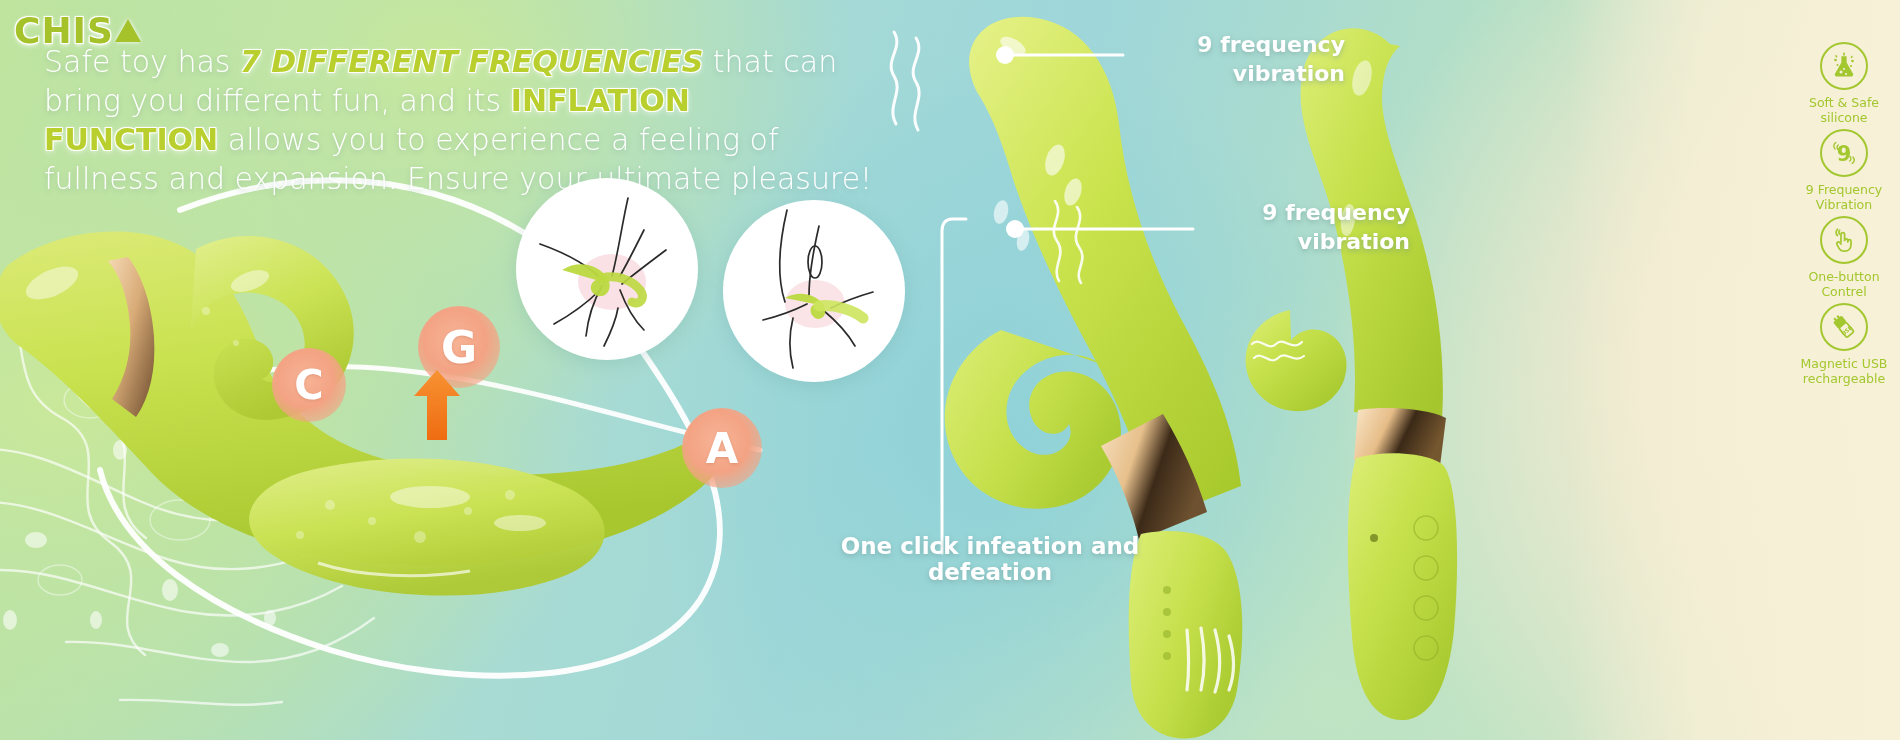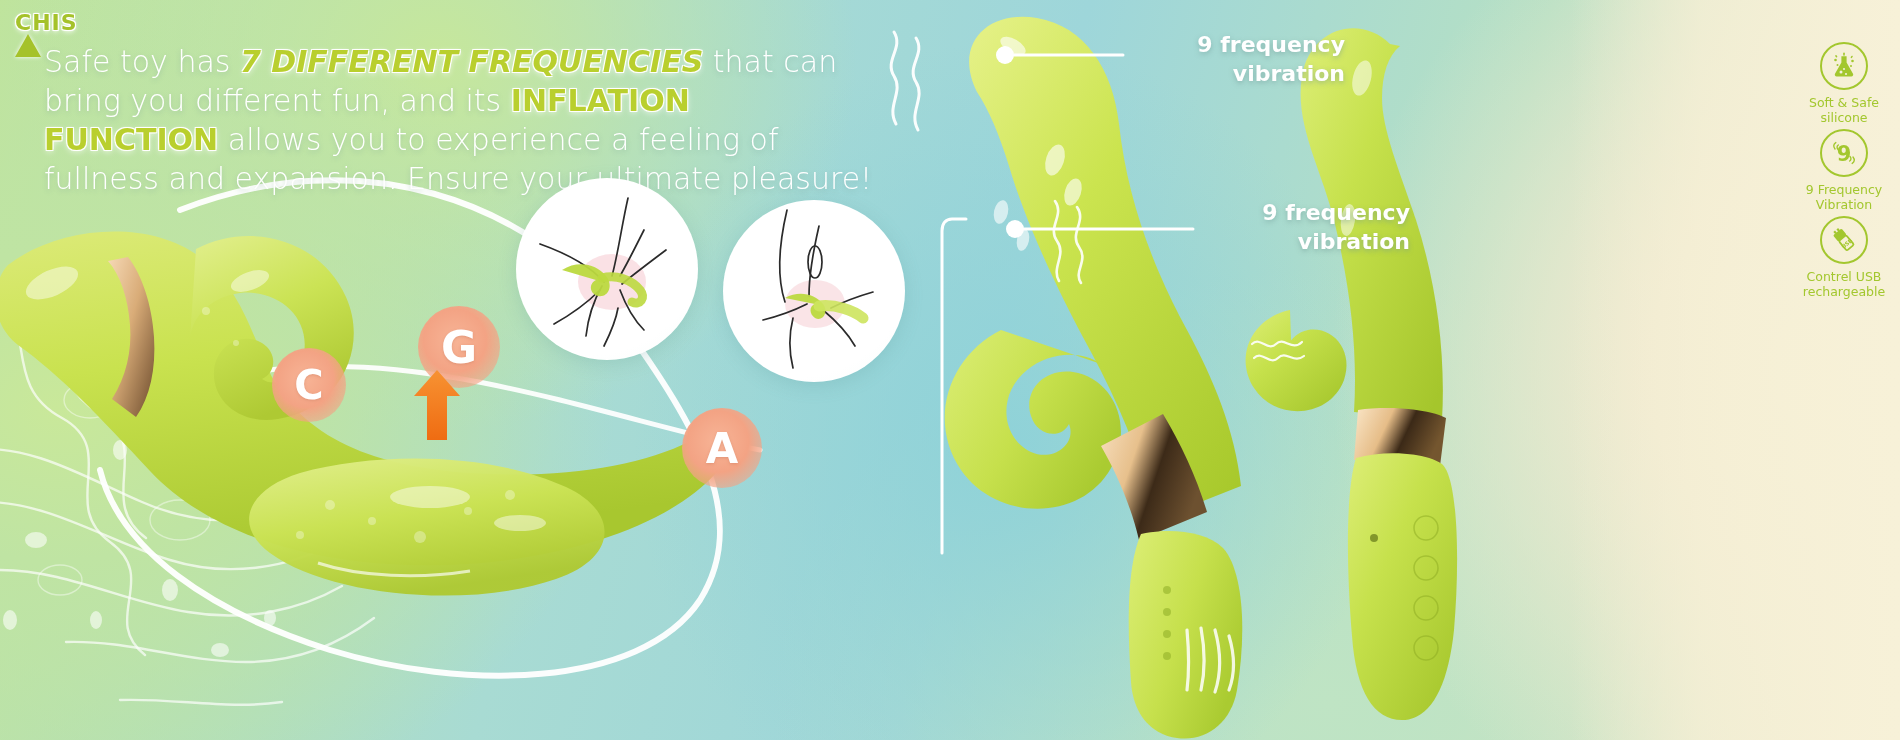--- a/index.html
+++ b/index.html
@@ -41,25 +41,25 @@
   .splash { position:absolute; left:-30px; top:150px; width:640px; height:590px; opacity:.95; }
   .splash svg { width:100%; height:100%; display:block; }
 
   
   .swoosh { position:absolute; left:60px; top:150px; width:800px; height:560px; pointer-events:none; }
   .swoosh svg { width:100%; height:100%; display:block; }
 
   
   .logo {
     position:absolute; left:14px; top:10px;
-    font-size:22px; font-weight:bold; letter-spacing:1px;
+    font-size:36px; font-weight:bold; letter-spacing:1px;
     color:#a5c22a;
     text-shadow:0 0 3px #fff, 1px 1px 0 #fff, -1px 1px 0 #fff, 1px -1px 0 #fff, -1px -1px 0 #fff, 0 2px 5px rgba(255,255,255,.9);
     font-family:"DejaVu Sans", sans-serif;
-    display:flex; align-items:baseline; gap:0;flex-direction:column;
+    display:flex; align-items:baseline; gap:0;
   }
   .logo .tri {
     display:inline-block; width:0; height:0; margin-left:1px; position:relative; top:-1px;
     border-left:13px solid transparent; border-right:13px solid transparent;
     border-bottom:23px solid #a5c22a;
     filter:drop-shadow(0 0 2px #fff);
   }
 
   
   .headline {
@@ -479,20 +479,21 @@
     <svg viewBox="0 0 40 345" xmlns="http://www.w3.org/2000/svg">
       <path d="M36 4 L 22 4 C 16 4, 12 8, 12 16 L 12 338" stroke="#ffffff" stroke-width="3" fill="none" stroke-linecap="round"></path>
     </svg>
   </div>
 
   <div class="callout-label cl1">9 frequency
 vibration</div>
   <div class="callout-label cl2">9 frequency
 vibration</div>
 
+  <div class="bottom-caption">One click infeation and defeation</div>
 
   <div class="features">
 
     <div class="feature">
       <div class="ring">
         <svg width="28" height="28" viewBox="0 0 28 28" xmlns="http://www.w3.org/2000/svg">
           <path d="M11.4 4.2 h5.2 v6.2 l6.4 11.4 c.7 1.3 -.2 2.6 -1.7 2.6 H6.7 c-1.5 0 -2.4 -1.3 -1.7 -2.6 l6.4 -11.4 Z" fill="#a3c72e"></path>
           <circle cx="11" cy="20" r="1.5" fill="#f3f0dc"></circle>
           <circle cx="16" cy="22" r="1.1" fill="#f3f0dc"></circle>
           <circle cx="14" cy="17" r="1" fill="#f3f0dc"></circle>
@@ -521,32 +522,47 @@
             <path d="M24 19 C 26 21.5, 25.5 24, 23.2 25.4"></path>
             <path d="M21 18.5 C 22.4 20.2, 22.2 22, 20.7 23"></path>
           </g>
         </svg>
       </div>
       <div class="flabel">9 Frequency
 Vibration</div>
     </div>
 
 
+    <div class="feature">
+      <div class="ring">
+        <svg width="28" height="28" viewBox="0 0 28 28" xmlns="http://www.w3.org/2000/svg">
+          <g fill="none" stroke="#a3c72e" stroke-width="1.7" stroke-linecap="round" stroke-linejoin="round">
+            <path d="M11 16 V8.4 a1.8 1.8 0 0 1 3.6 0 V14"></path>
+            <path d="M14.6 14.4 a1.6 1.6 0 0 1 3.2 0 V16"></path>
+            <path d="M17.8 15.2 a1.6 1.6 0 0 1 3.2 0 V18.6 c0 4 -2.6 6.6 -6.4 6.6 c-3 0 -4.7 -1.4 -5.8 -3.4 L7 18.4 a1.7 1.7 0 0 1 2.7 -2 L11 18"></path>
+            <path d="M7.5 9.5 C 5.6 7.8, 5.6 5, 7.6 3.2"></path>
+            <path d="M9.6 8 C 8.6 7, 8.6 5.4, 9.7 4.4"></path>
+          </g>
+        </svg>
+      </div>
+      <div class="flabel">One-button
+Contrel</div>
+    </div>
 
     <div class="feature">
       <div class="ring">
         <svg width="28" height="28" viewBox="0 0 28 28" xmlns="http://www.w3.org/2000/svg">
           <g transform="rotate(-40 14 14)">
             <rect x="8.5" y="3.5" width="11" height="8" rx="1.4" fill="#a3c72e"></rect>
             <rect x="11" y="1" width="2.2" height="2.8" fill="#a3c72e"></rect>
             <rect x="15" y="1" width="2.2" height="2.8" fill="#a3c72e"></rect>
             <rect x="9.3" y="11.5" width="9.4" height="12.5" rx="1.6" fill="none" stroke="#a3c72e" stroke-width="1.8"></rect>
             <text x="14" y="20.5" text-anchor="middle" font-family="DejaVu Sans, sans-serif" font-size="5.4" font-weight="bold" fill="#a3c72e">USB</text>
           </g>
         </svg>
       </div>
-      <div class="flabel">Contrel USB
+      <div class="flabel">Magnetic USB
 rechargeable</div>
     </div>
 
   </div>
 
 </div>
 
 </body></html>

